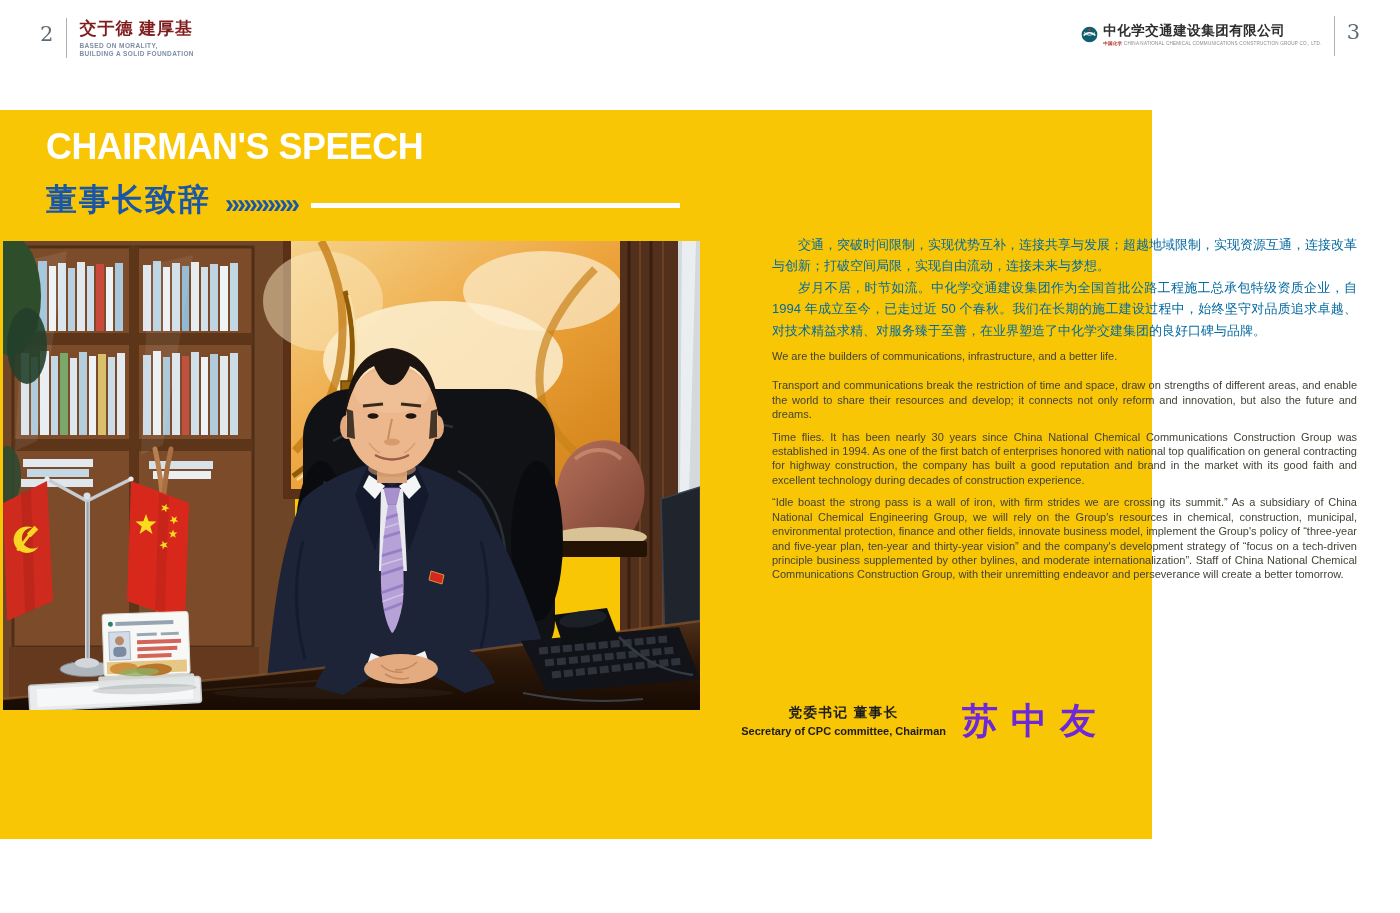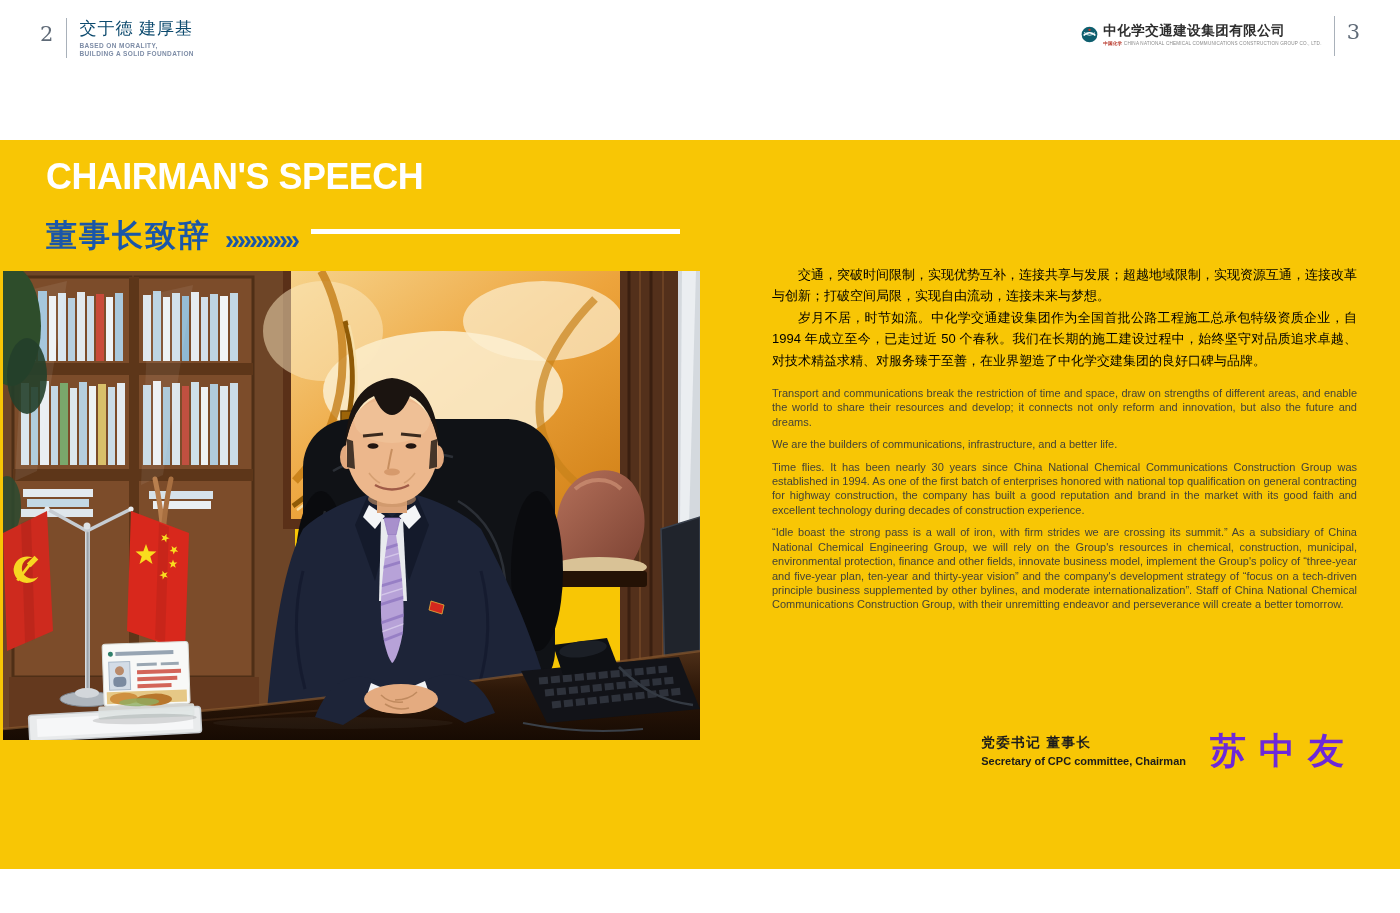--- a/index.html
+++ b/index.html
@@ -5,50 +5,50 @@
   html,body{margin:0;padding:0;background:#ffffff;}
   .page{position:relative;width:1400px;height:913px;background:#ffffff;overflow:hidden;
         font-family:"Liberation Sans",sans-serif;}
   
   .topbar{position:absolute;top:0;left:0;width:1400px;height:122px;background:#ffffff;}
   .hdr-left{position:absolute;left:40px;top:16px;display:flex;align-items:flex-start;}
   .pagenum{font-family:"DejaVu Serif",serif;font-size:21px;color:#5f6a77;line-height:1;}
   .hdr-left .pagenum{margin-top:8px;margin-right:13px;}
   .vrule{width:1px;height:40px;background:#a9b1ba;}
   .hdr-left .vrule{margin-right:12px;margin-top:2px;}
-  .slogan-cn{font-size:17px;font-weight:normal;color:#0c4a6e;letter-spacing:1px;line-height:1.1;margin-top:4px;}
+  .slogan-cn{font-size:17px;font-weight:bold;color:#7f1d1d;letter-spacing:1px;line-height:1.1;margin-top:4px;}
   .slogan-en{font-size:6.5px;font-weight:bold;color:#7d8ca6;letter-spacing:.4px;line-height:1.3;margin-top:3px;}
   .hdr-right{position:absolute;right:40px;top:14px;display:flex;align-items:flex-start;}
   .logo-group{display:flex;align-items:center;margin-right:12px;margin-top:10px;}
   .emblem{width:17px;height:17px;margin-right:5px;flex:none;}
   .company-cn{font-size:13.5px;font-weight:bold;color:#2e2e2e;letter-spacing:.5px;line-height:1.1;}
   .company-sub{font-size:4.6px;color:#8a8a8a;letter-spacing:.2px;margin-top:2px;white-space:nowrap;}
   .company-sub .red{color:#b8372a;font-weight:bold;}
   .hdr-right .vrule{margin:2px 12px 0 0;}
   .hdr-right .pagenum{margin-top:8px;}
   
-  .yellow{position:absolute;top:140px;left:0;width:1400px;height:729px;background:#F8C605;text-decoration:underline;}
+  .yellow{position:absolute;top:110px;left:0;width:1152px;height:729px;background:#F8C605;text-decoration:underline;}
   .titleblock{position:absolute;left:46px;top:18px;}
   .title-en{margin:0;font-size:37px;font-weight:bold;color:#ffffff;letter-spacing:-.5px;
             transform:scaleX(.97);transform-origin:left;line-height:1.05;}
-  .title-row{display:flex;margin-top:22px;}
+  .title-row{display:flex;align-items:center;margin-top:16px;}
   .title-cn{margin:0;font-size:31px;font-weight:bold;color:#1A56A8;letter-spacing:2px;line-height:1.1;}
   .chevrons{font-size:27px;font-weight:bold;color:#1A56A8;letter-spacing:-3px;line-height:1;
             margin-left:14px;margin-top:8px;}
   .hline{width:369px;height:5px;background:#ffffff;margin-left:14px;margin-top:10px;}
   
   .photo{position:absolute;left:3px;top:131px;width:697px;height:469px;display:block;}
   
   .speech{position:absolute;left:772px;top:124px;width:585px;}
-  .cn{margin:0;font-size:13px;line-height:21.4px;color:#000000;text-align:justify;text-indent:2em;}
+  .cn{margin:0;font-size:13px;line-height:21.4px;color:#0369a1;text-align:justify;text-indent:2em;}
   .en{margin:8px 0 0 0;font-size:11px;line-height:14.4px;color:#454337;text-align:justify;}
   .en.first{margin-top:15px;}
   
   .signature{position:absolute;right:43px;top:592px;display:flex;align-items:center;}
-  .sig-titles{text-align:left;margin-right:24px;}
+  .sig-titles{text-align:center;margin-right:16px;}
   .sig-cn{font-size:13.5px;font-weight:bold;color:#1c1c1c;letter-spacing:1.5px;}
   .sig-en{font-size:11px;font-weight:bold;color:#1c1c1c;margin-top:3px;}
   .sig-name{font-family:"DejaVu Serif",serif;font-size:36px;font-weight:600;color:#6d28d9;
             letter-spacing:13px;line-height:1;}
 </style>
 </head>
 <body>
 
 <div class="page">
 
@@ -384,22 +384,22 @@
         <rect x="103" y="420" width="80" height="12" fill="#e6c886"></rect>
         <ellipse cx="120" cy="427" rx="14" ry="6" fill="#cf9040"></ellipse>
         <ellipse cx="150" cy="429" rx="18" ry="6" fill="#b8762c"></ellipse>
         <ellipse cx="135" cy="431" rx="20" ry="4" fill="#8fae62" opacity=".8"></ellipse>
       </g>
     </svg>
 
     <div class="speech">
       <p class="cn">交通，突破时间限制，实现优势互补，连接共享与发展；超越地域限制，实现资源互通，连接改革与创新；打破空间局限，实现自由流动，连接未来与梦想。</p>
       <p class="cn">岁月不居，时节如流。中化学交通建设集团作为全国首批公路工程施工总承包特级资质企业，自 1994 年成立至今，已走过近 50 个春秋。我们在长期的施工建设过程中，始终坚守对品质追求卓越、对技术精益求精、对服务臻于至善，在业界塑造了中化学交建集团的良好口碑与品牌。</p>
+      <p class="en">We are the builders of communications, infrastructure, and a better life.</p>
       <p class="en first">Transport and communications break the restriction of time and space, draw on strengths of different areas, and enable the world to share their resources and develop; it connects not only reform and innovation, but also the future and dreams.</p>
-      <p class="en">We are the builders of communications, infrastructure, and a better life.</p>
       <p class="en">Time flies. It has been nearly 30 years since China National Chemical Communications Construction Group was established in 1994. As one of the first batch of enterprises honored with national top qualification on general contracting for highway construction, the company has built a good reputation and brand in the market with its good faith and excellent technology during decades of construction experience.</p>
       <p class="en">“Idle boast the strong pass is a wall of iron, with firm strides we are crossing its summit.” As a subsidiary of China National Chemical Engineering Group, we will rely on the Group's resources in chemical, construction, municipal, environmental protection, finance and other fields, innovate business model, implement the Group's policy of “three-year and five-year plan, ten-year and thirty-year vision” and the company's development strategy of “focus on a tech-driven principle business supplemented by other bylines, and moderate internationalization”. Staff of China National Chemical Communications Construction Group, with their unremitting endeavor and perseverance will create a better tomorrow.</p>
     </div>
 
     <div class="signature">
       <div class="sig-titles">
         <div class="sig-cn">党委书记  董事长</div>
         <div class="sig-en">Secretary of CPC committee, Chairman</div>
       </div>
       <div class="sig-name">苏中友</div>

